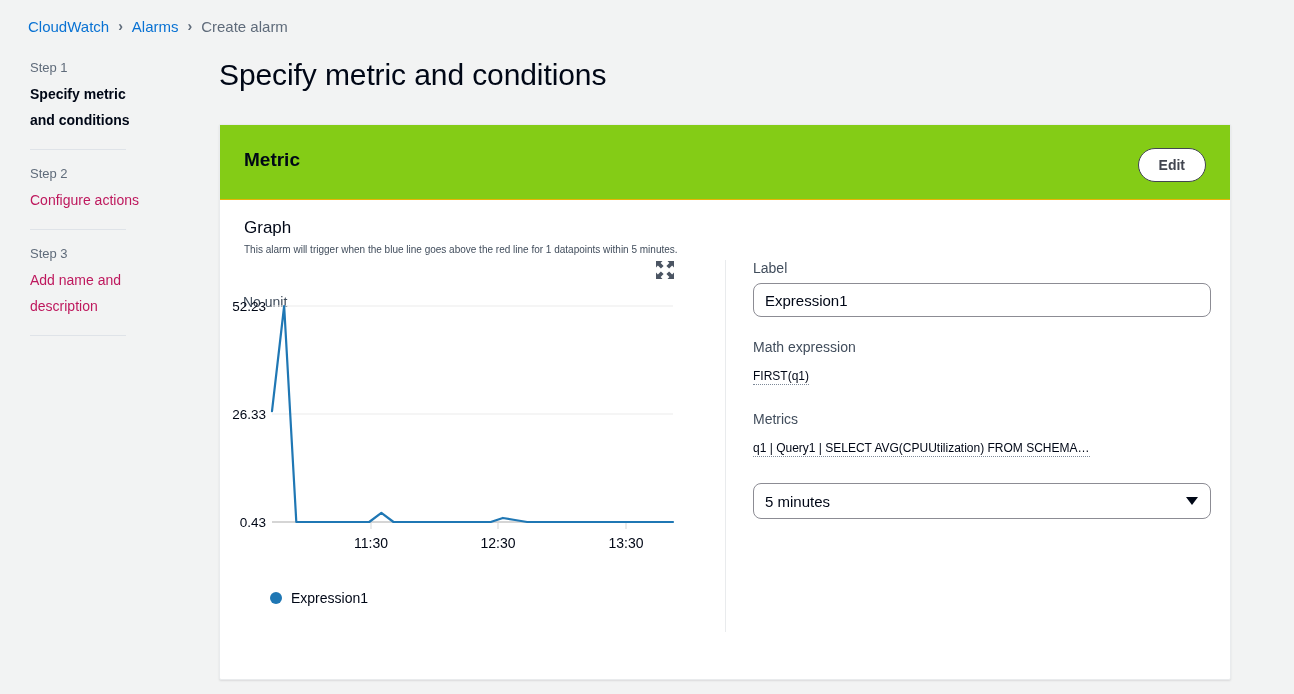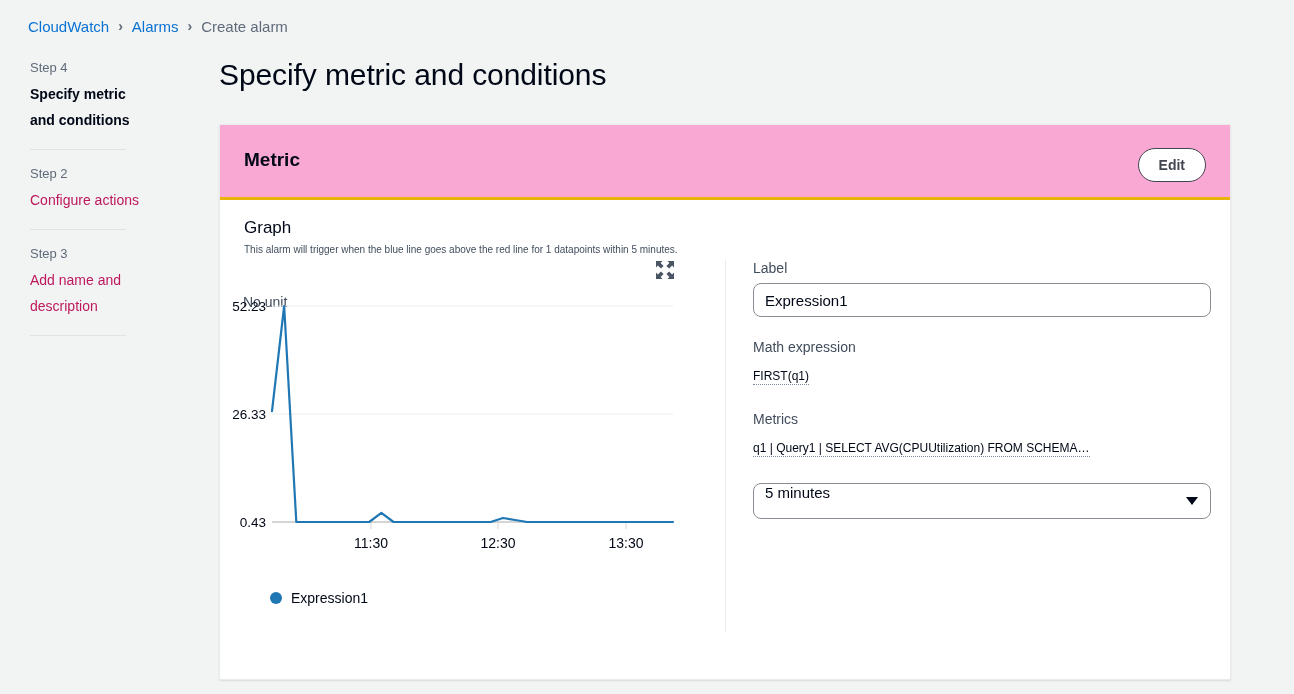--- a/index.html
+++ b/index.html
@@ -67,22 +67,22 @@
     left: 219px; top: 124px;
     width: 1012px; height: 556px;
     background: #ffffff;
     border: 1px solid #e9ebed;
     border-radius: 2px;
     box-shadow: 0 1px 2px rgba(0,7,22,0.10);
   }
   .panel-header {
     position: relative;
     height: 75px;
-    background: #f9a8d4;
-    border-bottom: 3px solid #eab308;
+    background: #84cc16;
+    border-bottom: 1px solid #eab308;
   }
   .panel-header-title {
     position: absolute;
     left: 24px; top: 24px;
     font-size: 19px; font-weight: bold;
     color: #000716;
   }
   .edit-button {
     position: absolute;
     right: 24px; top: 23px;
@@ -187,21 +187,21 @@
     max-width: 458px;
     white-space: nowrap;
     overflow: hidden;
   }
   .select-wrap { position: relative; width: 458px; }
   .select-box {
     width: 458px; height: 36px;
     border: 1px solid #8c8c94;
     border-radius: 8px;
     background: #ffffff;
-    display: flex; align-items: flex-start;
+    display: flex; align-items: center;
     padding: 0 11px;
     font-size: 15px; color: #000716;
     cursor: pointer;
   }
   .select-caret {
     position: absolute;
     right: 13px; top: 14px;
     width: 0; height: 0;
     border-left: 6px solid transparent;
     border-right: 6px solid transparent;
@@ -217,21 +217,21 @@
   <span class="bc-link">CloudWatch</span>
   <span class="bc-sep">›</span>
   <span class="bc-link">Alarms</span>
   <span class="bc-sep">›</span>
   <span class="bc-current">Create alarm</span>
 </div>
 
 <div class="sidebar">
 
   <div class="step-block">
-    <div class="step-num">Step 4</div>
+    <div class="step-num">Step 1</div>
     <div class="step-title active">Specify metric and conditions</div>
   </div>
   <hr class="step-rule">
 
   <div class="step-block">
     <div class="step-num">Step 2</div>
     <div class="step-title inactive">Configure actions</div>
   </div>
   <hr class="step-rule">
 

